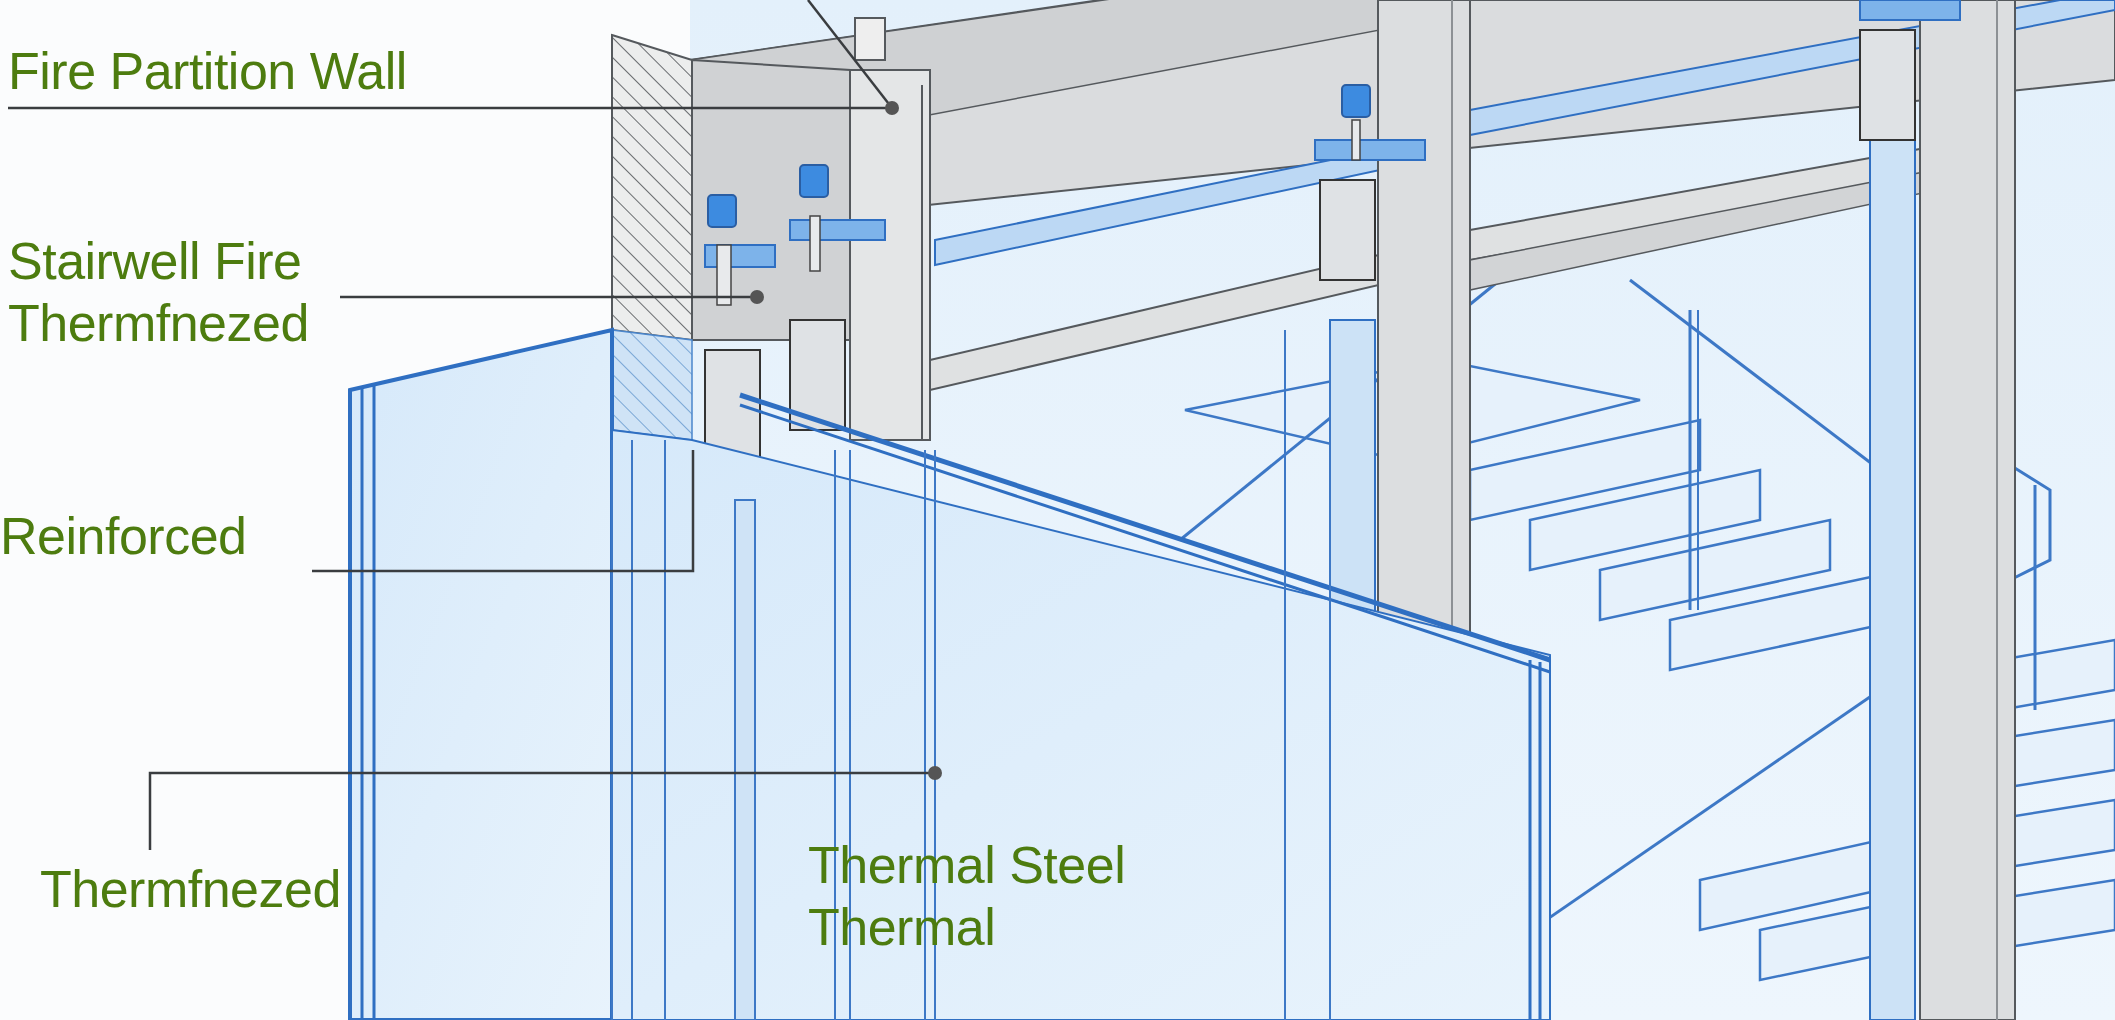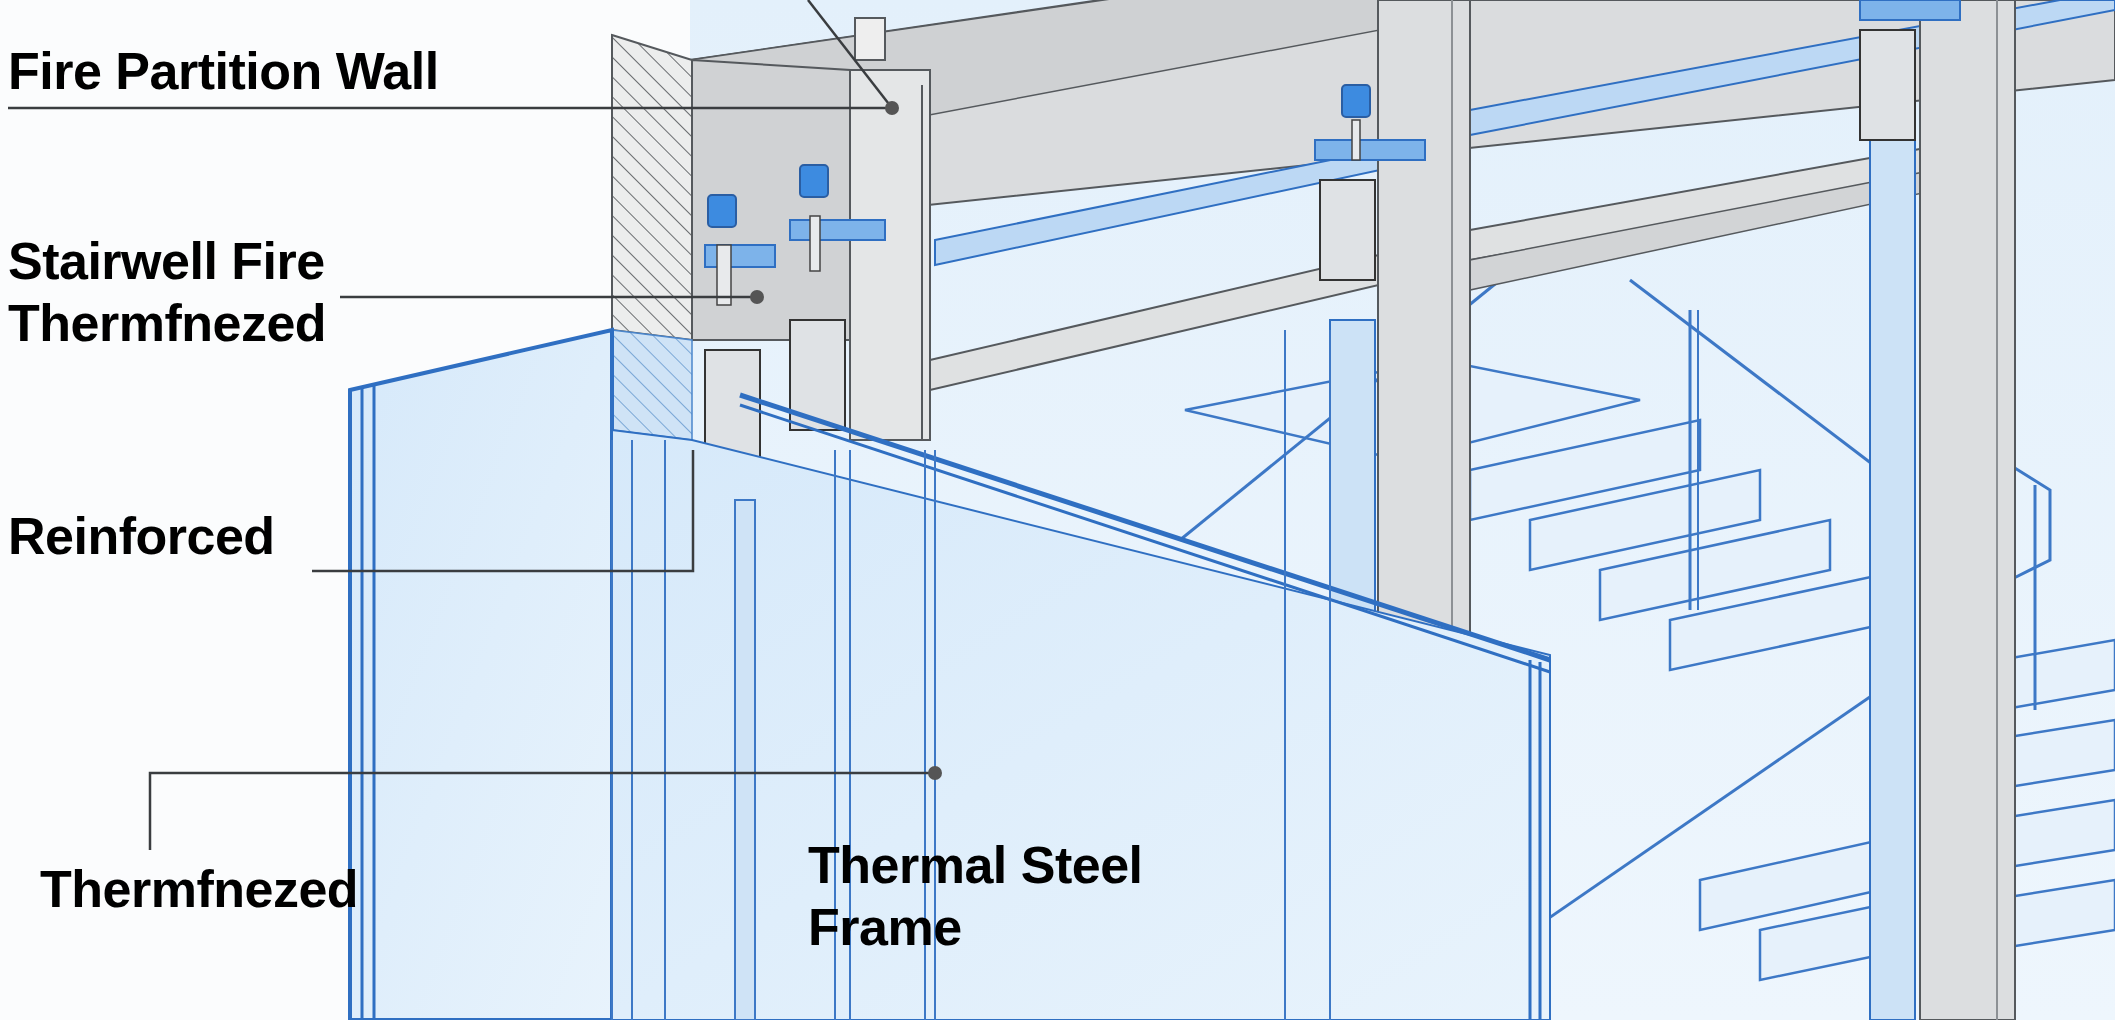--- a/index.html
+++ b/index.html
@@ -1,19 +1,19 @@
 <!DOCTYPE html>
 <html><head>
 <meta charset="utf-8">
 <style>
   html, body { margin:0; padding:0; }
   body { width:2115px; height:1020px; overflow:hidden; background:#fbfcfd; position:relative;
          font-family:"Liberation Sans", sans-serif; }
   #diagram { position:absolute; left:0; top:0; width:2115px; height:1020px; }
-  .label { position:absolute; color:#000000; font-size:52px; line-height:62px; font-weight:700;
+  .label { position:absolute; color:#4d7c0f; font-size:52px; line-height:62px; font-weight:400;
            letter-spacing:-0.5px; white-space:nowrap; }
 </style>
 </head>
 <body>
 
 <svg id="diagram" viewBox="0 0 2115 1020" xmlns="http://www.w3.org/2000/svg">
   <defs>
     <pattern id="hatch" width="14" height="14" patternUnits="userSpaceOnUse" patternTransform="rotate(-45)">
       <rect width="14" height="14" fill="#eceded"></rect>
       <line x1="0" y1="0" x2="0" y2="14" stroke="#6a6d70" stroke-width="2"></line>
@@ -148,24 +148,24 @@
 
 <div class="label" style="left:8px; top:40px;">
   <span>Fire Partition Wall</span>
 </div>
 
 <div class="label" style="left:8px; top:230px;">
   <div>Stairwell Fire</div>
   <div>Thermfnezed</div>
 </div>
 
-<div class="label" style="left:8px; top:505px;">
+<div class="label" style="left:0; top:505px;">
   <div>Reinforced</div>
 </div>
 
 <div class="label" style="left:8px; top:858px;margin-left:32px;">
   <div>Thermfnezed</div>
 </div>
 
 <div class="label" style="left:808px; top:834px;">
   <div>Thermal Steel</div>
-  <div>Frame</div>
+  <div>Thermal</div>
 </div>
 
 </body></html>

